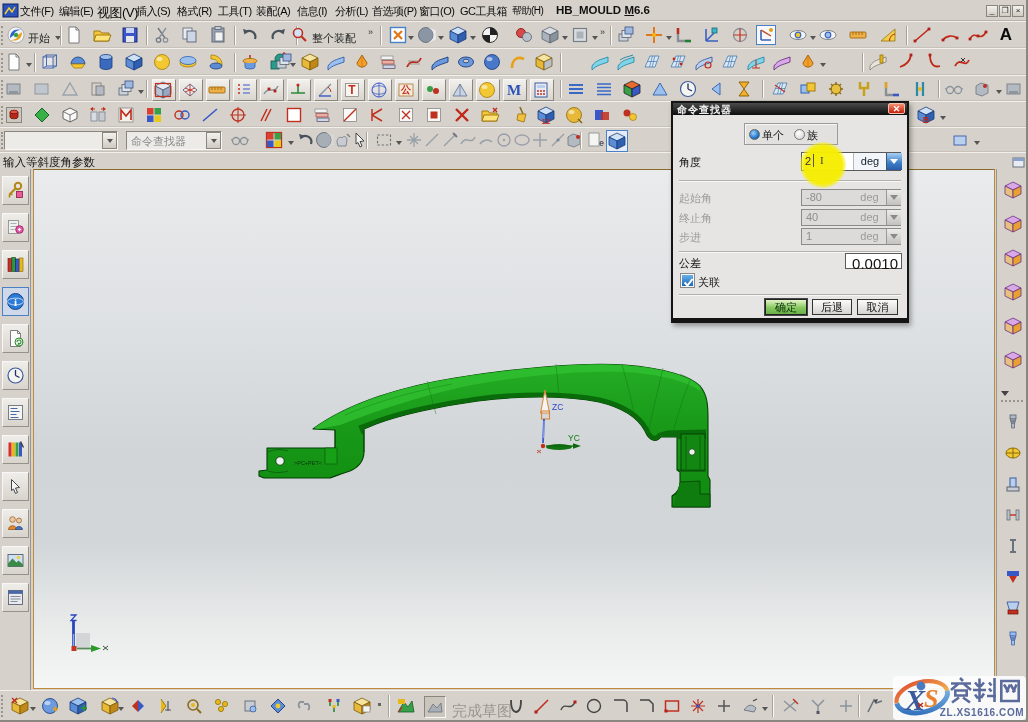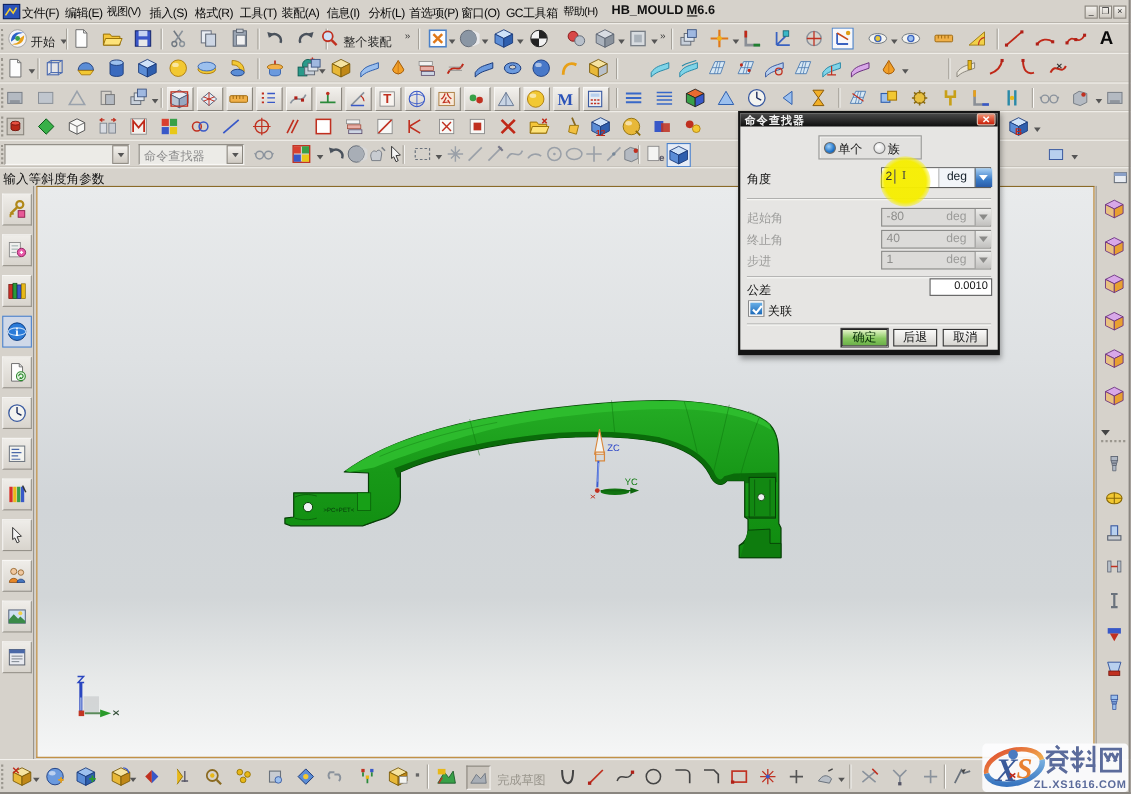--- a/index.html
+++ b/index.html
@@ -11,21 +11,21 @@
 .mtxt{font-size:12px;color:#0a0a0a;padding:3px 7px 0 7px;display:inline-block}
 .ctext{font-size:11px;color:#222}
 </style></head><body>
 <div class="abs" style="top:0;left:0;width:1028px;height:21px;background:#d6d2cb;border-bottom:1px solid #b8b4ac">
     <span class="ic" style="left:2px;top:2px;width:17px;height:17px"><svg width="17" height="17" viewBox="0 0 17 17" style="">
         <rect x="1" y="2" width="15" height="13" fill="#2a52b8" stroke="#0a2060" stroke-width="1"></rect>
         <path d="M3,12 L7,6 L10,10 L13,5" stroke="#f8d030" stroke-width="1.4" fill="none"></path>
       </svg></span>
     <span class="mtxt abs" style="left:20px;top:2px;padding:2px 0;font-size:11px;letter-spacing:-0.5px">文件(F)</span>
     <span class="mtxt abs" style="left:59px;top:2px;padding:2px 0;font-size:11px;letter-spacing:-0.5px">编辑(E)</span>
-    <span class="mtxt abs" style="left:97px;top:2px;padding:2px 0;font-size:10px;letter-spacing:-0.5px">视图(V)</span>
+    <span class="mtxt abs" style="left:97px;top:2px;padding:2px 0;font-size:13px;letter-spacing:-0.5px">视图(V)</span>
     <span class="mtxt abs" style="left:136px;top:2px;padding:2px 0;font-size:11px;letter-spacing:-0.5px">插入(S)</span>
     <span class="mtxt abs" style="left:177px;top:2px;padding:2px 0;font-size:11px;letter-spacing:-0.5px">格式(R)</span>
     <span class="mtxt abs" style="left:218px;top:2px;padding:2px 0;font-size:11px;letter-spacing:-0.5px">工具(T)</span>
     <span class="mtxt abs" style="left:256px;top:2px;padding:2px 0;font-size:11px;letter-spacing:-0.5px">装配(A)</span>
     <span class="mtxt abs" style="left:297px;top:2px;padding:2px 0;font-size:11px;letter-spacing:-0.5px">信息(I)</span>
     <span class="mtxt abs" style="left:335px;top:2px;padding:2px 0;font-size:11px;letter-spacing:-0.5px">分析(L)</span>
     <span class="mtxt abs" style="left:372px;top:2px;padding:2px 0;font-size:11px;letter-spacing:-0.5px">首选项(P)</span>
     <span class="mtxt abs" style="left:419px;top:2px;padding:2px 0;font-size:11px;letter-spacing:-0.5px">窗口(O)</span>
     <span class="mtxt abs" style="left:460px;top:2px;padding:2px 0;font-size:11px;letter-spacing:-0.5px">GC工具箱</span>
     <span class="mtxt abs" style="left:512px;top:2px;padding:2px 0;font-size:10px;letter-spacing:-0.5px">帮助(H)</span>
@@ -1033,21 +1033,21 @@
     <span class="abs" style="left:378px;top:12px;width:3px;height:3px;background:#666"></span>
     <span class="vsep" style="left:388px;height:22px"></span>
     <span class="ic" style="left:396px;top:5px;width:20px;height:20px;"><svg width="20" height="20" viewBox="0 0 20 20" style="">
         <path d="M2,16 L8,6 L12,11 L16,5 L18,16 Z" fill="#38a048" stroke="#1a5a28" stroke-width="0.8"></path>
         <rect x="2" y="3" width="7" height="5" fill="#e8b818"></rect>
         <path d="M3,16 l3,-5" stroke="#c03020" stroke-width="1.2"></path>
       </svg></span>
     <span class="ic" style="left:424px;top:5px;width:22px;height:22px;background:#cac5bd;border:1px solid;border-color:#8a867e #f8f7f5 #f8f7f5 #8a867e;"><svg width="20" height="20" viewBox="0 0 20 20" style="">
         <path d="M3,15 L8,7 L12,11 L16,6 L17,15 Z" fill="#a8aeb6" stroke="#6a727c" stroke-width="0.8"></path>
       </svg></span>
-    <span class="abs" style="left:452px;top:11px;font-size:11px;color:#9a968e">完成草图</span>
+    <span class="abs" style="left:452px;top:11px;font-size:15px;color:#9a968e">完成草图</span>
     <span class="ic" style="left:506px;top:5px;width:20px;height:20px;"><svg width="20" height="20" viewBox="0 0 20 20" style="">
         <path d="M5,4 C5,14 8,16 10,16 C12,16 15,14 15,4" fill="none" stroke="#444" stroke-width="1.8"></path>
       </svg></span>
     <span class="ic" style="left:532px;top:5px;width:20px;height:20px;"><svg width="20" height="20" viewBox="0 0 20 20" style="">
         <path d="M4,16 L16,4" stroke="#c03020" stroke-width="1.6"></path>
         <rect x="2.5" y="14.5" width="3" height="3" fill="#b02018"></rect>
       </svg></span>
     <span class="ic" style="left:558px;top:5px;width:20px;height:20px;"><svg width="20" height="20" viewBox="0 0 20 20" style="">
         <path d="M3,14 C6,5 13,16 17,6" fill="none" stroke="#444" stroke-width="1.4"></path>
         <rect x="15.5" y="4.5" width="3" height="3" fill="#b02018"></rect>
@@ -1136,21 +1136,21 @@
     <span class="abs" style="left:6px;top:127px;font-size:11px;color:#9c9c9a">步进</span>
 <div class="abs" style="left:128px;top:125px;width:100px;height:17px;border:1px solid #8a8a88;background:#dcdbd9">
  <span style="position:absolute;left:4px;top:1px;font-size:11px;color:#8e8e8c">1</span>
  <span style="position:absolute;left:51px;top:1px;width:33px;font-size:11px;color:#9a9a98;text-align:center">deg</span>
  <span style="position:absolute;left:84px;top:0;width:15px;height:15px;background:linear-gradient(#ececea,#c2c1bf);border-left:1px solid #989896"></span>
  <span style="position:absolute;left:88px;top:5px;width:0;height:0;border-left:4px solid transparent;border-right:4px solid transparent;border-top:5px solid #8a8a88"></span>
 </div>
     <div class="abs" style="left:6px;top:148px;width:222px;border-top:1px solid #b0b0ae;border-bottom:1px solid #f8f8f6"></div>
 <span class="abs" style="left:6px;top:153px;font-size:11px;color:#111">公差</span>
 <div class="abs" style="left:172px;top:150px;width:57px;height:16px;border:1px solid #5a5a5a;background:#fff">
- <span style="position:absolute;right:3px;top:1px;font-size:10px;color:#111">0.0010</span>
+ <span style="position:absolute;right:3px;top:1px;font-size:15px;color:#111">0.0010</span>
     </div>
 <span class="abs" style="left:8px;top:171px;width:13px;height:13px;background:linear-gradient(#6ab0e8,#1a68b8);border:1px solid #f8f8f8;box-shadow:0 0 0 1px #888">
  <svg width="13" height="13">
         <path d="M2.5,6.5 L5.5,9.5 L10.5,3" stroke="#fff" stroke-width="2" fill="none"></path>
       </svg></span>
 <span class="abs" style="left:25px;top:172px;font-size:11px;color:#111">关联</span>
 <div class="abs" style="left:6px;top:191px;width:222px;border-top:1px solid #b0b0ae;border-bottom:1px solid #f8f8f6"></div>
 <span class="abs" style="left:92px;top:196px;width:42px;height:16px;background:linear-gradient(#e4f4c8,#88c860 55%,#6ab048);border:1px solid #222;box-shadow:0 0 0 1px #444;font-size:11px;color:#0a300a;text-align:center;line-height:15px">确定</span>
 <span class="abs" style="left:139px;top:196px;width:40px;height:16px;background:linear-gradient(#fbfbfa,#d6d4d0);border:1px solid #333;font-size:11px;color:#111;text-align:center;line-height:15px">后退</span>
 <span class="abs" style="left:184px;top:196px;width:41px;height:16px;background:linear-gradient(#fbfbfa,#d6d4d0);border:1px solid #333;font-size:11px;color:#111;text-align:center;line-height:15px">取消</span>

